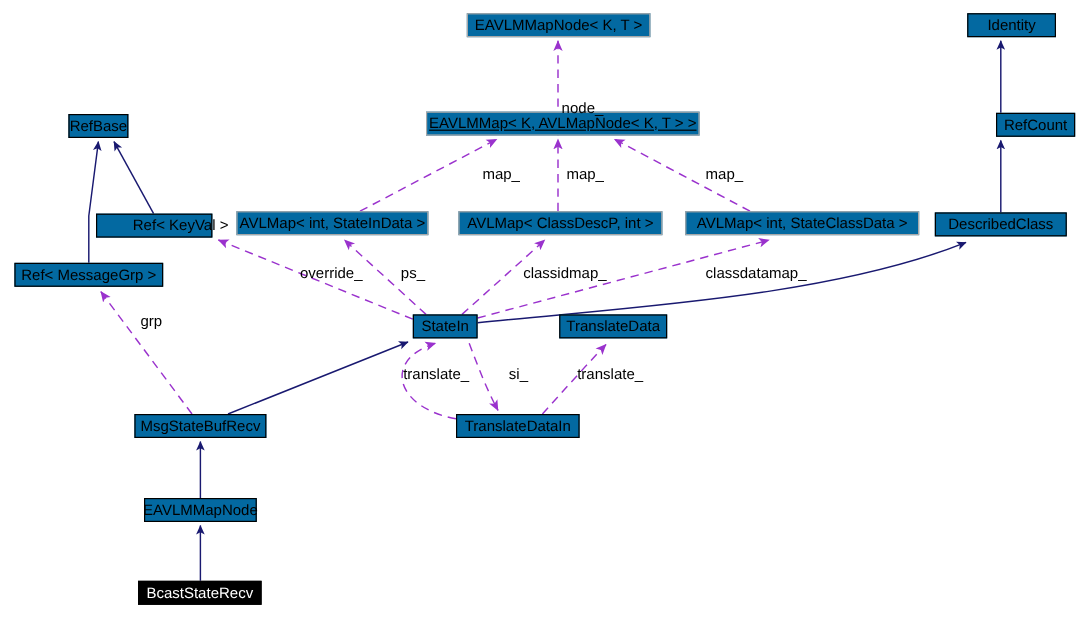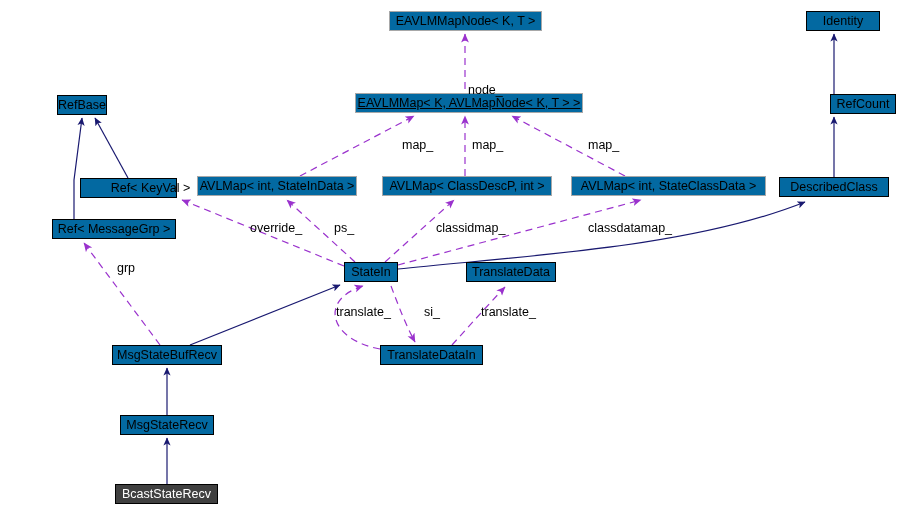--- a/index.html
+++ b/index.html
@@ -37,21 +37,21 @@
     display: flex;
     align-items: center;
     justify-content: center;
     padding: 0 4px;
     z-index: 5;
   }
   .node.tmpl {
     border: 1px solid #a8a8a8;
   }
   .node.current {
-    background: #404040;
+    background: #000000;
     color: #ffffff;
     border: 1px solid #000000;
   }
   .edge-label {
     position: absolute;
     font-family: "Liberation Sans", "DejaVu Sans", sans-serif;
     font-size: 12.5px;
     color: #000000;
     white-space: nowrap;
     line-height: 1;
@@ -125,26 +125,26 @@
       <div class="node tmpl" style="left: 389px; top: 11px; width: 153px; height: 20px;">EAVLMMapNode&lt; K, T &gt;</div>
       <div class="node" style="left: 806px; top: 11px; width: 74px; height: 20px;">Identity</div>
       <div class="node" style="left: 57px; top: 95px; width: 50px; height: 20px;">RefBase</div>
       <div class="node tmpl" style="left: 355px; top: 93px; width: 228px; height: 20px; text-decoration: underline;">EAVLMMap&lt; K, AVLMapNode&lt; K, T &gt; &gt;</div>
       <div class="node" style="left: 801px; top: 94px; width: 66px; height: 20px; margin-left: 29px;">RefCount</div>
       <div class="node" style="left: 80px; top: 178px; width: 97px; height: 20px; padding-left: 48px;">Ref&lt; KeyVal &gt;</div>
       <div class="node tmpl" style="left: 197px; top: 176px; width: 160px; height: 20px; text-align: center;">AVLMap&lt; int, StateInData &gt;</div>
       <div class="node tmpl" style="left: 382px; top: 176px; width: 170px; height: 20px;">AVLMap&lt; ClassDescP, int &gt;</div>
       <div class="node tmpl" style="left: 571px; top: 176px; width: 195px; height: 20px;">AVLMap&lt; int, StateClassData &gt;</div>
       <div class="node" style="left: 779px; top: 177px; width: 110px; height: 20px;">DescribedClass</div>
-      <div class="node" style="left: 12px; top: 219px; width: 124px; height: 20px; margin-left: 40px;">Ref&lt; MessageGrp &gt;</div>
+      <div class="node" style="left: 12px; top: 219px; width: 124px; height: 20px;">Ref&lt; MessageGrp &gt;</div>
       <div class="node" style="left: 344px; top: 262px; width: 54px; height: 20px;">StateIn</div>
       <div class="node" style="left: 466px; top: 262px; width: 90px; height: 20px;">TranslateData</div>
       <div class="node" style="left: 112px; top: 345px; width: 110px; height: 20px;">MsgStateBufRecv</div>
       <div class="node" style="left: 380px; top: 345px; width: 103px; height: 20px;">TranslateDataIn</div>
-      <div class="node" style="left: 120px; top: 415px; width: 94px; height: 20px;">MsgStateRecv</div>
+      <div class="node" style="left: 120px; top: 415px; width: 94px; height: 20px;">EAVLMMapNode</div>
       <div class="node current" style="left: 115px; top: 484px; width: 103px; height: 20px;">BcastStateRecv</div>
     </div>
   <div id="labels">
       <div class="edge-label" style="left: 468px; top: 55px; margin-top: 29px;">node_</div>
       <div class="edge-label" style="left: 402px; top: 139px;">map_</div>
       <div class="edge-label" style="left: 472px; top: 139px;">map_</div>
       <div class="edge-label" style="left: 588px; top: 139px;">map_</div>
       <div class="edge-label" style="left: 250px; top: 222px;">override_</div>
       <div class="edge-label" style="left: 334px; top: 222px;">ps_</div>
       <div class="edge-label" style="left: 436px; top: 222px;">classidmap_</div>

